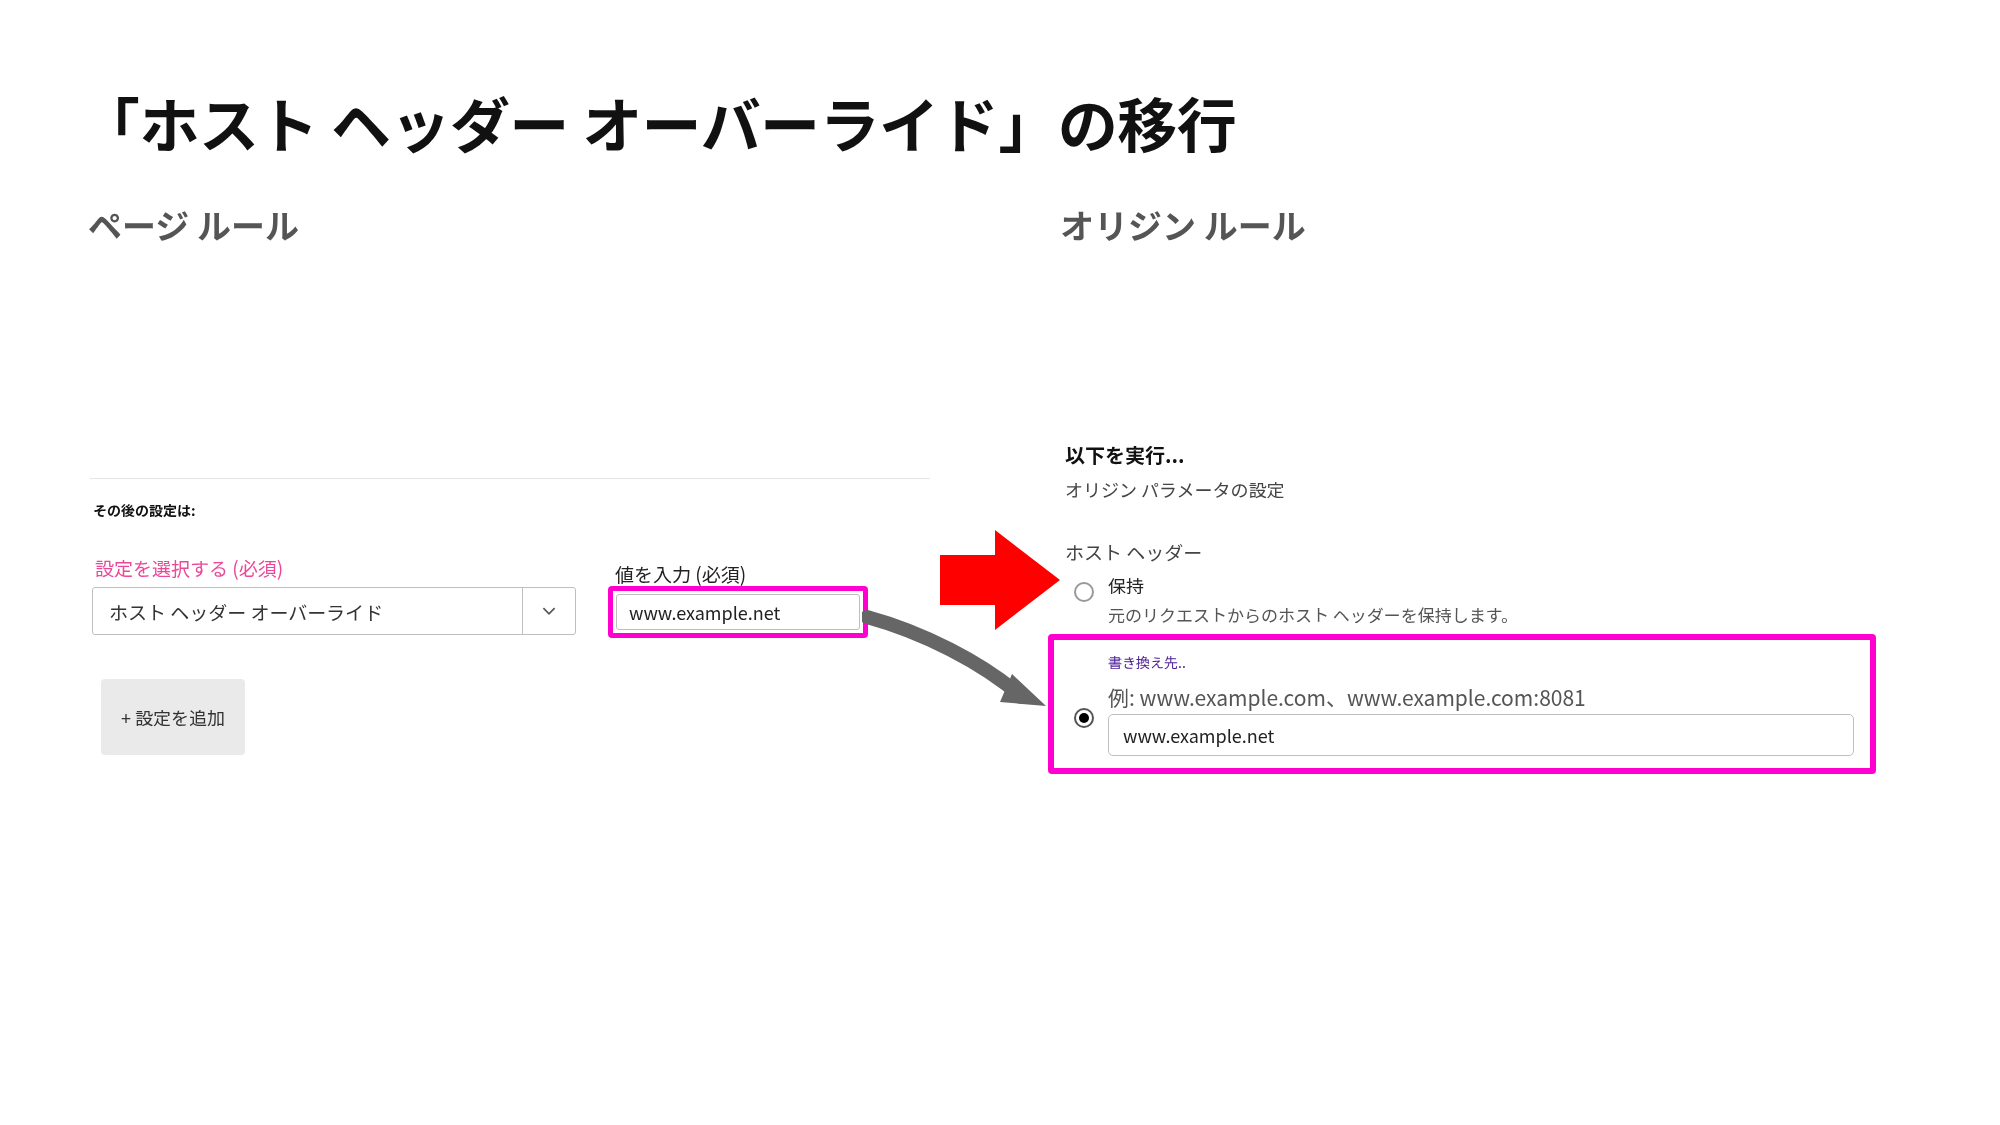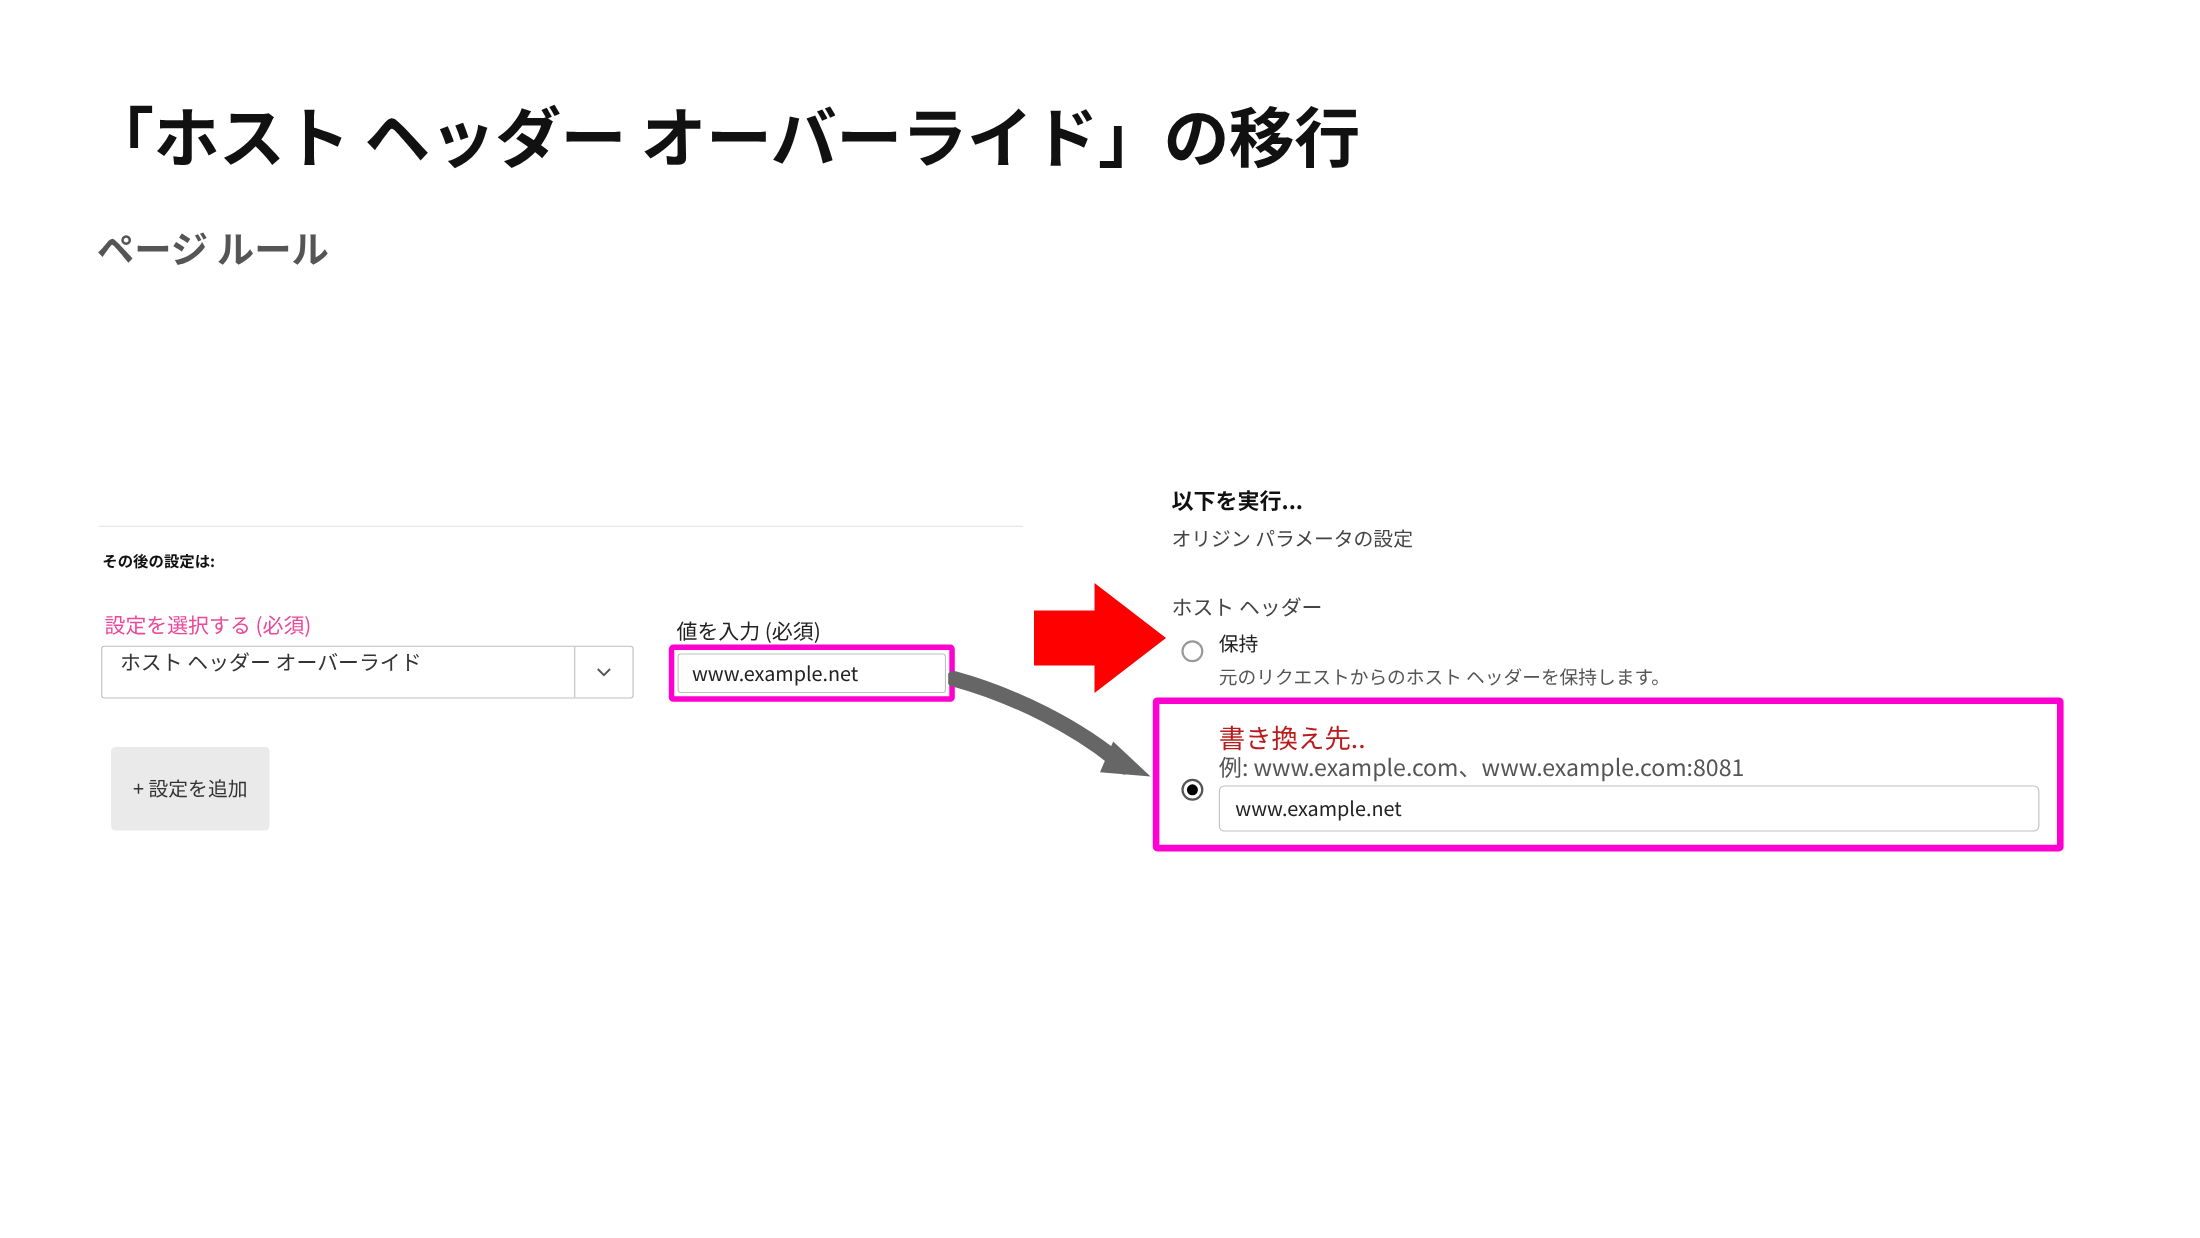--- a/index.html
+++ b/index.html
@@ -8,21 +8,21 @@
   .page-title{position:absolute;left:80px;top:78px;font-size:60px;font-weight:700;letter-spacing:-.5px}
 
   .col-title{position:absolute;font-size:34px;font-weight:700;color:#555}
   .col-title.left{left:88px;top:200px}
   .col-title.right{left:1060px;top:200px}
 
   
   .pr-hr{position:absolute;left:90px;top:478px;width:840px;border-top:1px solid #e5e5e5}
   .pr-then{position:absolute;left:93px;top:500px;font-size:14px;font-weight:700}
   .pr-select-lbl{position:absolute;left:95px;top:554px;font-size:19px;color:#ec4899}
-  .pr-select{position:absolute;left:92px;top:587px;width:484px;height:48px;border:1px solid #bfbfbf;border-radius:3px;background:#fff;display:flex;box-sizing:border-box}
+  .pr-select{position:absolute;left:92px;top:587px;width:484px;height:48px;border:1px solid #bfbfbf;border-radius:3px;background:#fff;display:flex;align-items:center;box-sizing:border-box}
   .pr-select .sel-txt{flex:1;padding:0 16px;font-size:19px;color:#333}
   .pr-select .caret{width:52px;height:46px;border-left:1px solid #bfbfbf;display:flex;align-items:center;justify-content:center}
   .pr-value-lbl{position:absolute;left:615px;top:560px;font-size:19px;color:#222}
   .pr-value-wrap{position:absolute;left:608px;top:586px;width:260px;height:52px;border:5px solid #ff00d0;border-radius:4px;box-sizing:border-box}
   .pr-value{position:absolute;inset:0;margin:3px;border:1px solid #bfbfbf;border-radius:3px;display:flex;align-items:center;padding:0 12px;font-size:18px;color:#222}
   .pr-add{position:absolute;left:101px;top:679px;height:44px;padding:16px 20px;background:#eaeaea;border-radius:4px;display:flex;align-items:center;font-size:18px;color:#333}
 
   
   .big-arrow{position:absolute;left:940px;top:525px;width:120px;height:110px}
   .swoosh{position:absolute;left:862px;top:602px;width:190px;height:110px}
@@ -31,32 +31,33 @@
   .or-run{position:absolute;left:1065px;top:440px;font-size:20px;font-weight:700}
   .or-sub{position:absolute;left:1065px;top:476px;font-size:18px;color:#444}
   .or-hh{position:absolute;left:1065px;top:538px;font-size:19px;color:#444}
   .or-radio1{position:absolute;left:1074px;top:582px;width:20px;height:20px;border:2.5px solid #999;border-radius:50%;box-sizing:border-box}
   .or-keep{position:absolute;left:1108px;top:572px;font-size:18px;color:#222}
   .or-keep-sub{position:absolute;left:1108px;top:602px;font-size:17px;color:#555}
 
   .or-box{position:absolute;left:1048px;top:634px;width:828px;height:140px;border:6px solid #ff00d0;border-radius:4px;box-sizing:border-box}
   .or-radio2{position:absolute;left:1074px;top:708px;width:20px;height:20px;border:2px solid #555;border-radius:50%;box-sizing:border-box;background:#fff}
   .or-radio2::after{content:"";position:absolute;inset:3px;background:#000;border-radius:50%}
-  .or-rew{position:absolute;left:1108px;top:652px;font-size:24px;color:#b91c1c}
+  .or-rew{position:absolute;left:1108px;top:652px;font-size:14px;color:#4c1d95}
   .or-rew-ex{position:absolute;left:1108px;top:682px;font-size:21px;color:#555}
   .or-input{position:absolute;left:1108px;top:714px;width:746px;height:42px;border:1px solid #bfbfbf;border-radius:5px;display:flex;align-items:center;padding:0 14px;font-size:18px;color:#222;box-sizing:border-box}
 </style>
 </head>
 <body>
 
 <div class="slide">
 
   <div class="page-title">「ホスト ヘッダー オーバーライド」の移行</div>
 
   <div class="col-title left">ページ ルール</div>
+  <div class="col-title right">オリジン ルール</div>
 
   <div class="pr-hr"></div>
   <div class="pr-then">その後の設定は:</div>
   <div class="pr-select-lbl">設定を選択する (必須)</div>
   <div class="pr-select">
     <div class="sel-txt">ホスト ヘッダー オーバーライド</div>
     <div class="caret">
       <svg width="14" height="14" viewBox="0 0 10 10">
           <path d="M1 3 L5 7 L9 3" fill="none" stroke="#555" stroke-width="1.2"></path>
         </svg>

